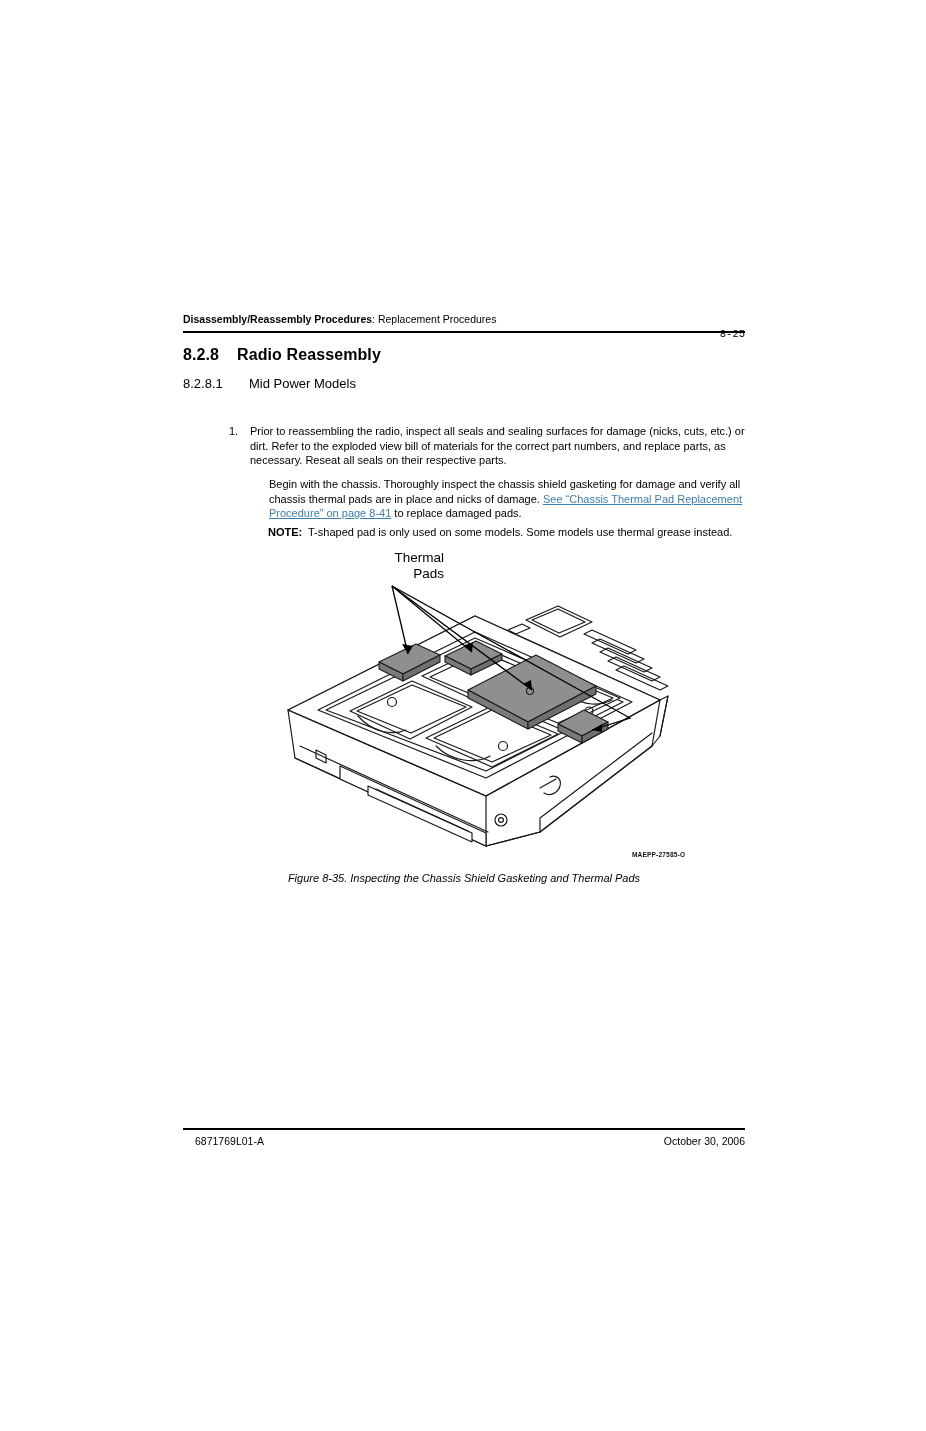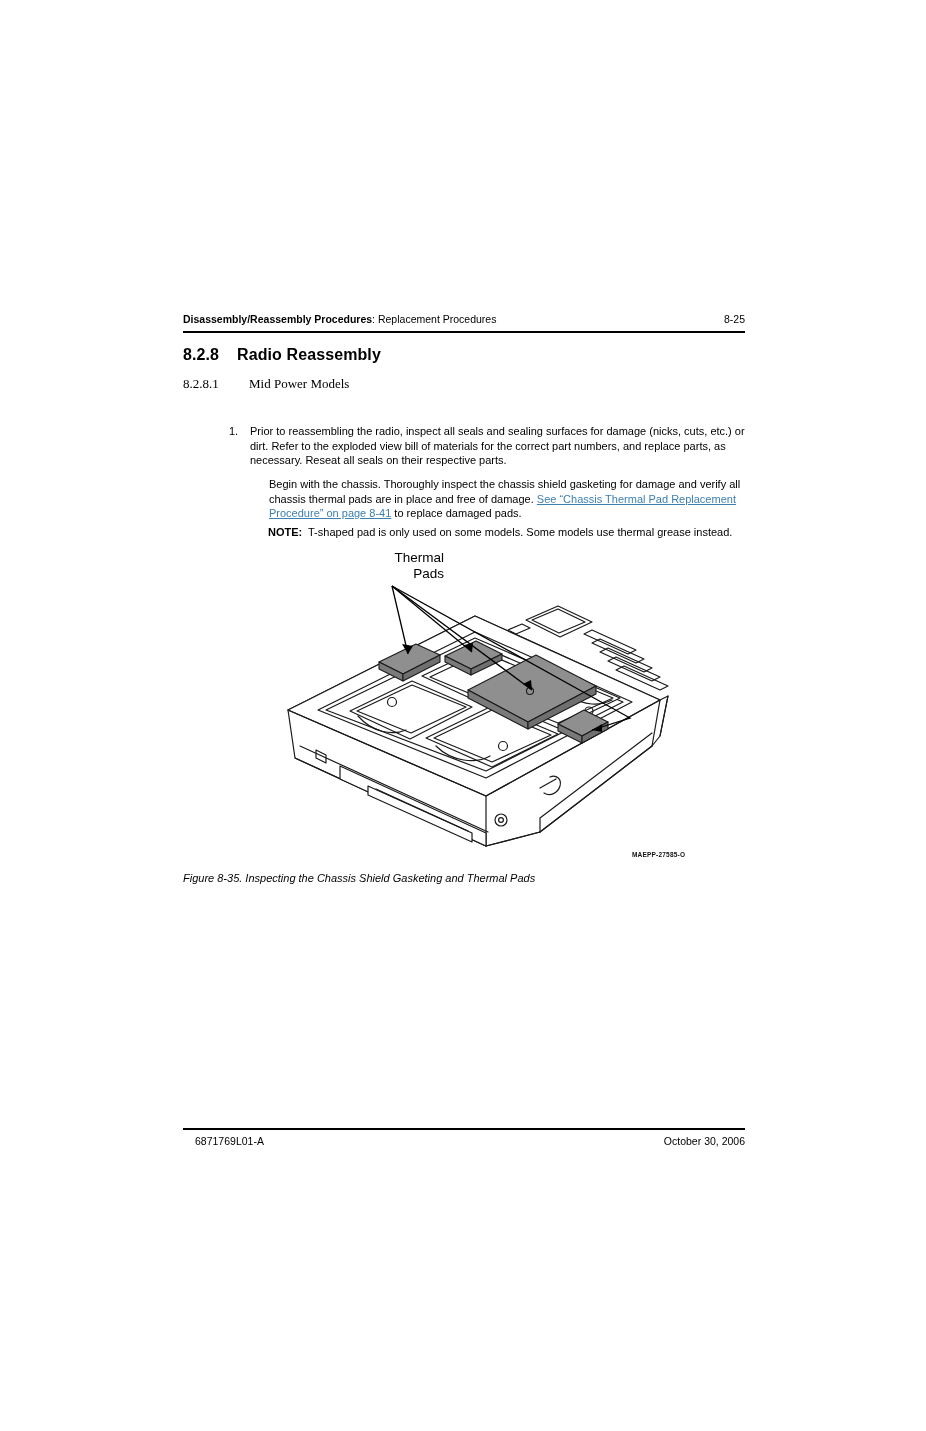--- a/index.html
+++ b/index.html
@@ -35,22 +35,23 @@
   .header-left {
     position: absolute;
     left: 0;
     top: 0;
     white-space: nowrap;
   }
   .header-left b { font-weight: bold; }
   .header-right {
     position: absolute;
     right: 0;
-    top: 0;
+    top: 15px;
     white-space: nowrap;
+    font-family: Liberation Mono, monospace;
   }
   .header-rule {
     position: absolute;
     left: 183px;
     top: 331px;
     width: 562px;
     height: 1.6px;
     background: #000;
   }
 
@@ -64,21 +65,20 @@
     letter-spacing: 0.1px;
   }
   .h2 .num { display: inline-block; width: 54px; }
 
   .h3 {
     position: absolute;
     left: 183px;
     top: 376px;
     font-size: 13px;
     font-weight: normal;
-    font-family: Liberation Serif, serif;
   }
   .h3 .num { display: inline-block; width: 66px; }
 
   
   .intro {
     position: absolute;
     left: 232px;
     top: 400px;
     width: 500px;
     font-size: 11px;
@@ -149,20 +149,21 @@
     font-size: 6.5px;
     font-weight: bold;
     letter-spacing: 0.2px;
     color: #111;
   }
   .fig-caption {
     position: absolute;
     left: 183px;
     top: 872px;
     width: 562px;
+    text-align: center;
     font-size: 11px;
     font-style: italic;
   }
 
   
   .footer-rule {
     position: absolute;
     left: 183px;
     top: 1128px;
     width: 562px;
@@ -199,21 +200,21 @@
     <span class="num">8.2.8.1</span><span>Mid Power Models</span>
   </div>
 
 
   <div class="list-item">
     <span class="list-num">1.</span>
     <span>Prior to reassembling the radio, inspect all seals and sealing surfaces for damage (nicks, cuts, etc.) or dirt. Refer to the exploded view bill of materials for the correct part numbers, and replace parts, as necessary. Reseat all seals on their respective parts.</span>
   </div>
 
   <div class="para2">
-    <span>Begin with the chassis. Thoroughly inspect the chassis shield gasketing for damage and verify all chassis thermal pads are in place and free of damage. </span><a class="link" href="#">See “Chassis Thermal Pad Replacement Procedure” on page 8-41</a><span> to replace damaged pads.</span>
+    <span>Begin with the chassis. Thoroughly inspect the chassis shield gasketing for damage and verify all chassis thermal pads are in place and nicks of damage. </span><a class="link" href="#">See “Chassis Thermal Pad Replacement Procedure” on page 8-41</a><span> to replace damaged pads.</span>
   </div>
 
   <div class="note">
     <span class="note-label">NOTE:</span><span>T-shaped pad is only used on some models. Some models use thermal grease instead.</span>
   </div>
 
   <div class="figure">
     <div class="callout-label">
       <div>Thermal</div>
       <div>Pads</div>

